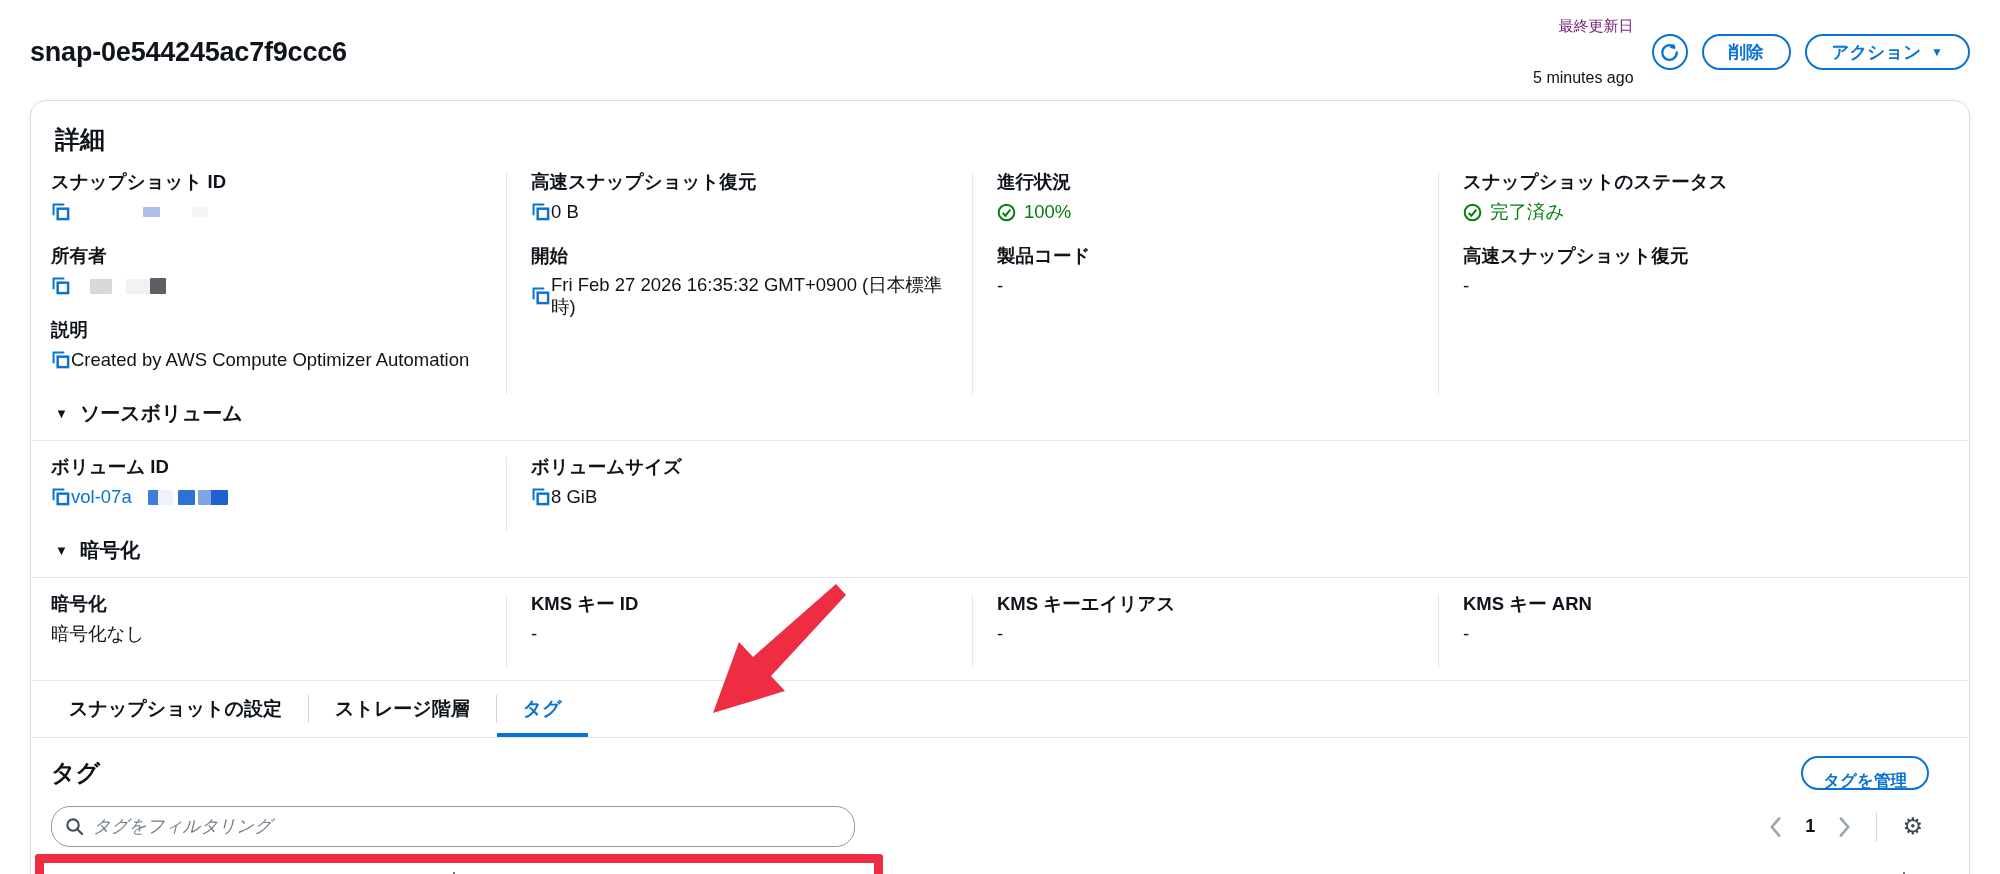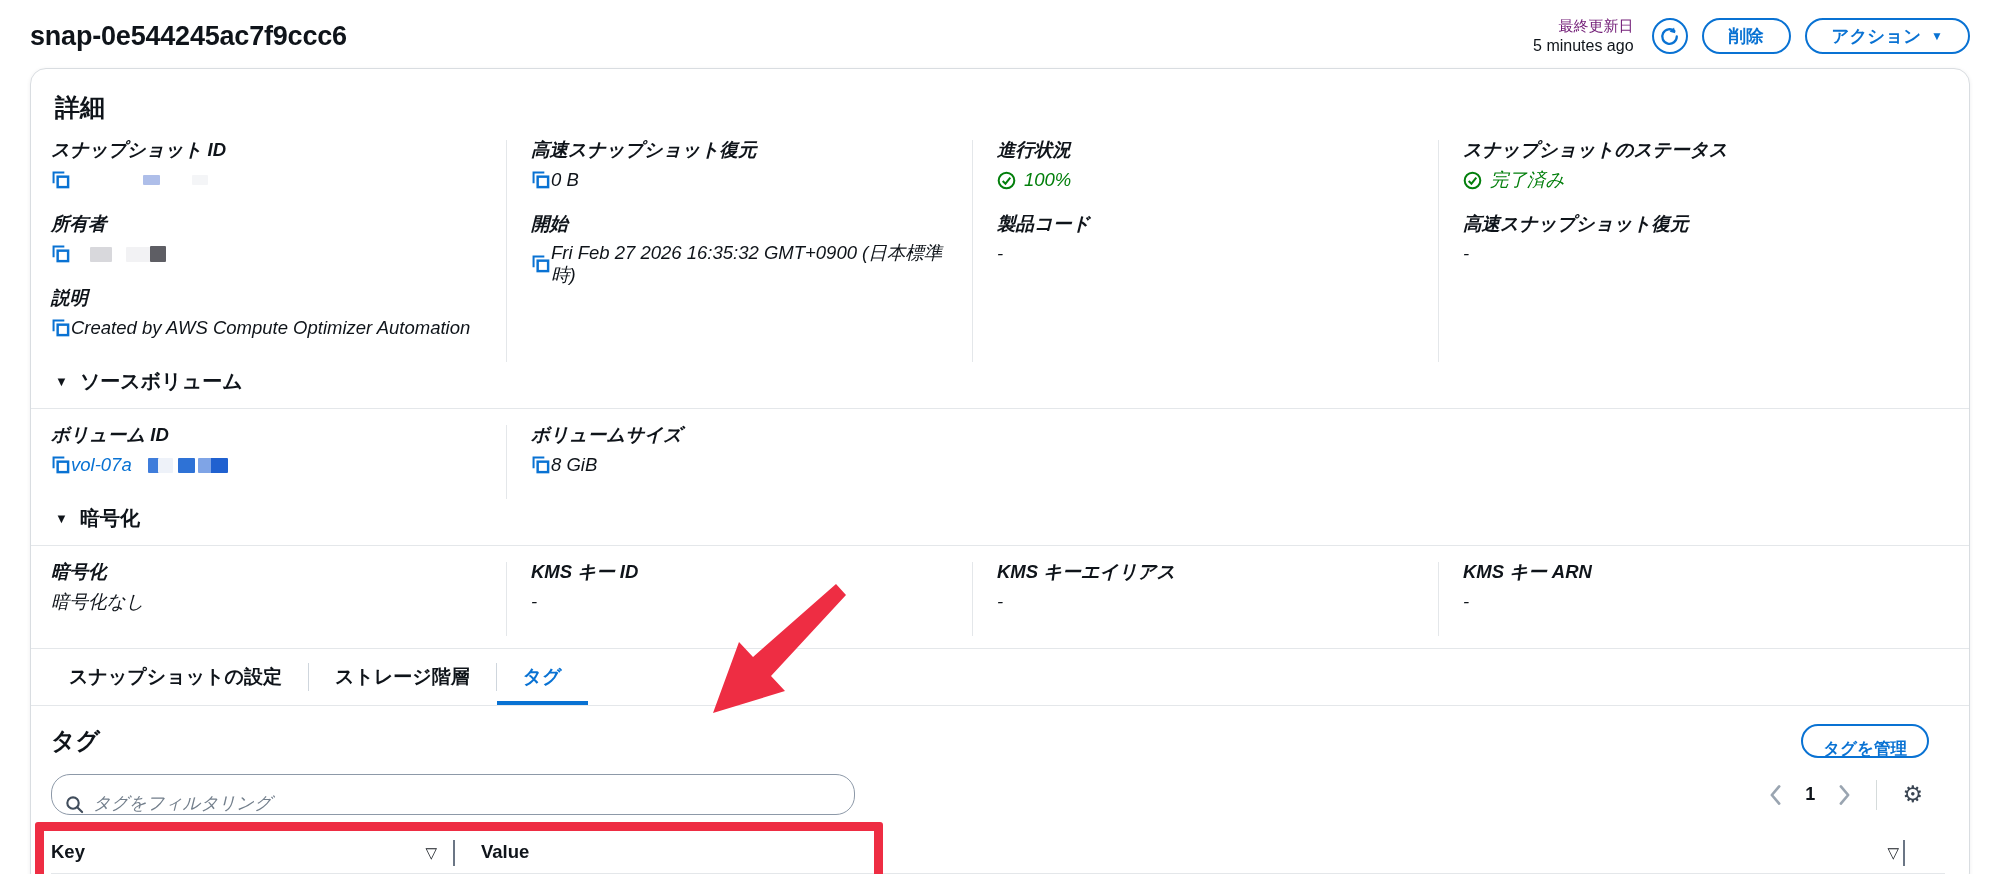--- a/index.html
+++ b/index.html
@@ -7,41 +7,41 @@
   body {
     font-family:"Liberation Sans","DejaVu Sans",sans-serif;
     background:#ffffff; color:#0f141a; position:relative;
   }
   
   .topbar { display:flex; justify-content:space-between; align-items:center; padding:16px 30px 12px 30px; }
   .page-title { font-size:27px; font-weight:bold; letter-spacing:-0.2px; }
   .topbar-right { display:flex; align-items:center; gap:14px; }
   .updated { text-align:right; line-height:1.3; margin-right:4px; }
   .updated-label { font-size:15px; color:#701a75; }
-  .updated-value { font-size:16px; color:#0f141a; }
+  .updated-value { font-size:16px; color:#0f141a;margin-top:32px; }
   .icon-btn {
     width:36px; height:36px; border-radius:50%; border:2px solid #0972d3; background:#fff;
     display:flex; align-items:center; justify-content:center; cursor:pointer;
   }
   .pill-btn {
     height:36px; border-radius:18px; border:2px solid #0972d3; background:#fff; color:#0972d3;
     font-weight:bold; font-size:17.5px; padding:0 25px; display:flex; align-items:center; gap:10px;
     font-family:inherit; cursor:pointer; white-space:nowrap;
   }
   .caret { font-size:12px; line-height:1; }
   
   .card {
     margin:0 30px; background:#fff; border:1px solid #d9dde1; border-radius:16px;
     box-shadow:0 1px 4px rgba(0,28,36,.07); position:relative;
   }
   .card-title { font-size:25px; font-weight:bold; padding:22px 20px 16px 24px; }
   .fields-grid { display:grid; grid-template-columns:475px 466px 466px auto; }
   .fcol { padding:0 24px 0 20px; }
   .fcol.sep { border-left:1px solid #e4e7ea; padding-left:24px; }
-  .field { margin-bottom:22px;font-style:italic; }
+  .field { margin-bottom:22px; }
   .field-label { font-weight:bold; font-size:18.5px; line-height:20px; margin-bottom:8px; }
   .field-value { font-size:18.5px; line-height:22px; display:flex; align-items:center; min-height:24px; }
   .field-value.success { color:#037f0c; gap:8px; }
   .copy-btn { background:none; border:none; padding:0; cursor:pointer; display:flex; align-items:center; }
   .redact { display:inline-block; height:15px; border-radius:1px; }
   .link { color:#0972d3; cursor:pointer; text-decoration:none; }
   .sub-header { display:flex; align-items:center; gap:12px; font-size:20px; font-weight:bold; padding:6px 20px 13px 24px; cursor:pointer; }
   .collapse-caret { font-size:13px; }
   .rule { border:none; border-top:1px solid #e4e7ea; }
   .grid-pad { padding-top:16px; }
@@ -57,21 +57,21 @@
   .tags-panel { padding:18px 24px 14px 20px; position:relative; }
   .tags-head { display:flex; justify-content:space-between; align-items:center; }
   .tags-title { font-size:24px; font-weight:bold; }
   .manage-btn {
     height:34px; border-radius:17px; border:2px solid #0972d3; background:#fff; color:#0972d3;
     font-weight:bold; font-size:16.5px; padding:12px 20px; font-family:inherit; cursor:pointer; margin-right:16px;
   }
   .tags-controls { display:flex; justify-content:space-between; align-items:center; margin-top:16px; }
   .search-box {
     width:804px; height:41px; border:1.5px solid #8d99a8; border-radius:19px;
-    display:flex; align-items:flex-end; gap:9px; padding:0 13px; background:#fff;
+    display:flex; align-items:center; gap:9px; padding:0 13px; background:#fff;
   }
   .search-box input {
     border:none; outline:none; flex:1; font-size:17.5px; font-family:inherit; color:#0f141a; background:transparent;
   }
   .search-box input::placeholder { color:#737f8c; font-style:italic; opacity:1; }
   .pager { display:flex; align-items:center; gap:23px; margin-right:22px; }
   .pg-btn { background:none; border:none; padding:0; cursor:pointer; display:flex; align-items:center; }
   .page-num { font-size:18px; font-weight:bold; color:#0f141a; }
   .pager-divider { width:1px; height:30px; background:#d5dbdb; margin:0 2px; }
   .gear-btn { background:none; border:none; font-size:23px; color:#3b4653; cursor:pointer; line-height:1; padding:0; }

